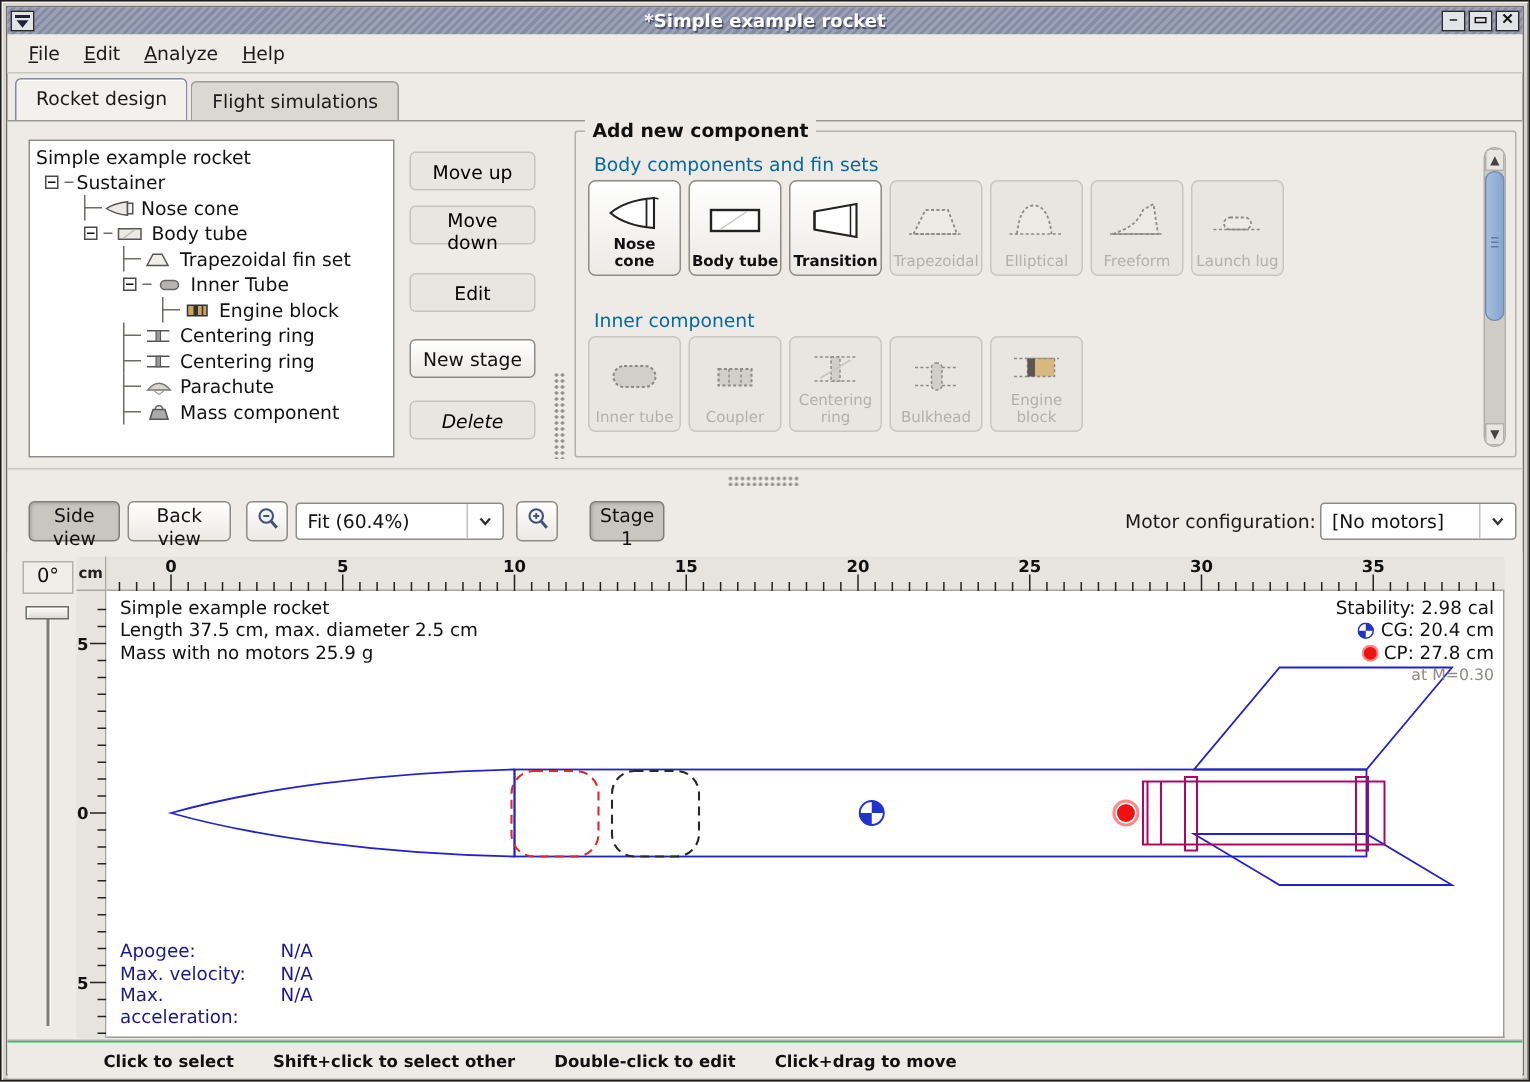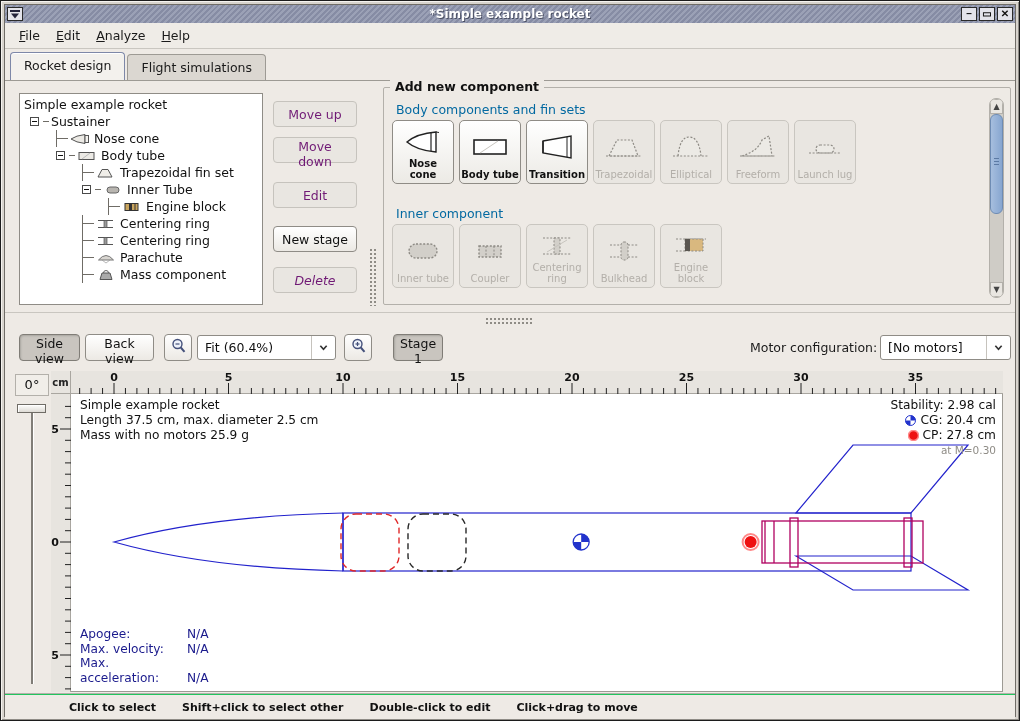--- a/index.html
+++ b/index.html
@@ -43,21 +43,21 @@
   .conn{position:relative;width:14px;height:17px;flex:0 0 auto;}
   .conn::before{content:"";position:absolute;left:0;top:0;bottom:0;width:1px;background:#6f6c66;}
   .conn::after{content:"";position:absolute;left:0;top:8px;width:12px;height:1px;background:#6f6c66;}
   .expander{width:9px;height:9px;border:1px solid #4a4a4a;background:#fff;flex:0 0 auto;position:relative;margin-right:4px;}
   .expander::before{content:"";position:absolute;left:1px;right:1px;top:3px;height:1px;background:#111;}
   .exp-tail{width:6px;height:1px;background:#6f6c66;flex:0 0 auto;margin-right:2px;}
   .tree-icon{width:20px;height:12px;flex:0 0 auto;margin-right:4px;}
   .actions{position:absolute;left:268px;top:20px;width:84px;display:flex;flex-direction:column;}
   .abtn{height:26px;width:84px;border-radius:4px;font-size:12.5px;font-family:inherit;}
   .abtn.enabled{background:linear-gradient(#ffffff,#ece9e4);border:1px solid #8f8c86;color:#111;}
-  .abtn.disabled{background:#e9e6e1;border:1px solid #c6c3bd;color:#701a75;}
+  .abtn.disabled{background:#e9e6e1;border:1px solid #c6c3bd;color:#000000;}
   .abtn:nth-child(1){margin-top:0;} .abtn:nth-child(2){margin-top:10px;}
   .abtn:nth-child(3){margin-top:19px;} .abtn:nth-child(4){margin-top:18px;} .abtn:nth-child(5){margin-top:15px;font-style:italic;}
   .v-splitter{position:absolute;left:364px;top:167px;width:8px;height:58px;
     background-image:radial-gradient(circle,#8f8c86 1px,transparent 1.2px);background-size:4px 4px;}
   .addpanel{position:absolute;left:378px;top:6px;width:628px;height:218px;border:1px solid #b3b0aa;border-radius:2px;}
   .addpanel-title{position:absolute;top:-9px;left:6px;background:#eeeae5;padding:0 5px;font-weight:bold;font-size:12.5px;color:#111;}
   .group-label{position:absolute;left:12px;font-size:12.5px;color:#0369a1;}
   .comp-row{position:absolute;left:8px;display:flex;gap:5px;}
   .cbtn{width:62px;height:64px;border-radius:5px;display:flex;flex-direction:column;align-items:center;
     justify-content:flex-end;padding:3px 1px;font-family:inherit;}
@@ -103,21 +103,21 @@
   .rot-track{position:absolute;left:16px;top:6px;bottom:4px;width:2px;background:#807d77;box-shadow:1px 0 0 #fff;}
   .rot-handle{position:absolute;left:2px;top:2px;width:29px;height:9px;background:linear-gradient(#fdfdfc,#dedbd5);
     border:1px solid #6f6c66;box-shadow:inset 1px 1px 0 #fff;}
   .canvas{position:absolute;left:66px;top:26px;width:932px;height:298px;background:#fff;border:1px solid #9d9a94;border-top:none;border-left:none;}
   .canvas svg.rocket{position:absolute;left:0;top:0;}
   .info-block{position:absolute;left:9px;top:4px;font-size:12.2px;line-height:15px;color:#111;}
   .stab-block{position:absolute;right:6px;top:4px;text-align:right;font-size:12.2px;line-height:15px;color:#111;}
   .stab-block .mach{font-size:10.5px;color:#8f8c86;}
   .legend-ic{display:inline-block;vertical-align:-2px;margin-right:4px;}
   .flight-block{position:absolute;left:9px;bottom:6px;font-size:12.2px;line-height:14.5px;color:#1a1a8c;}
-  .flight-row{display:flex;align-items:flex-end;}
+  .flight-row{display:flex;}
   .flight-row .fl{width:107px;}
 
   
   .statusbar{position:absolute;left:0;top:613px;right:0;height:25px;background:#eeeae5;border-top:1px solid #22c55e;
     display:flex;align-items:center;padding-left:64px;gap:26px;}
   .hint{font-size:11px;font-weight:bold;color:#111;}
 </style>
 </head>
 <body>
 

